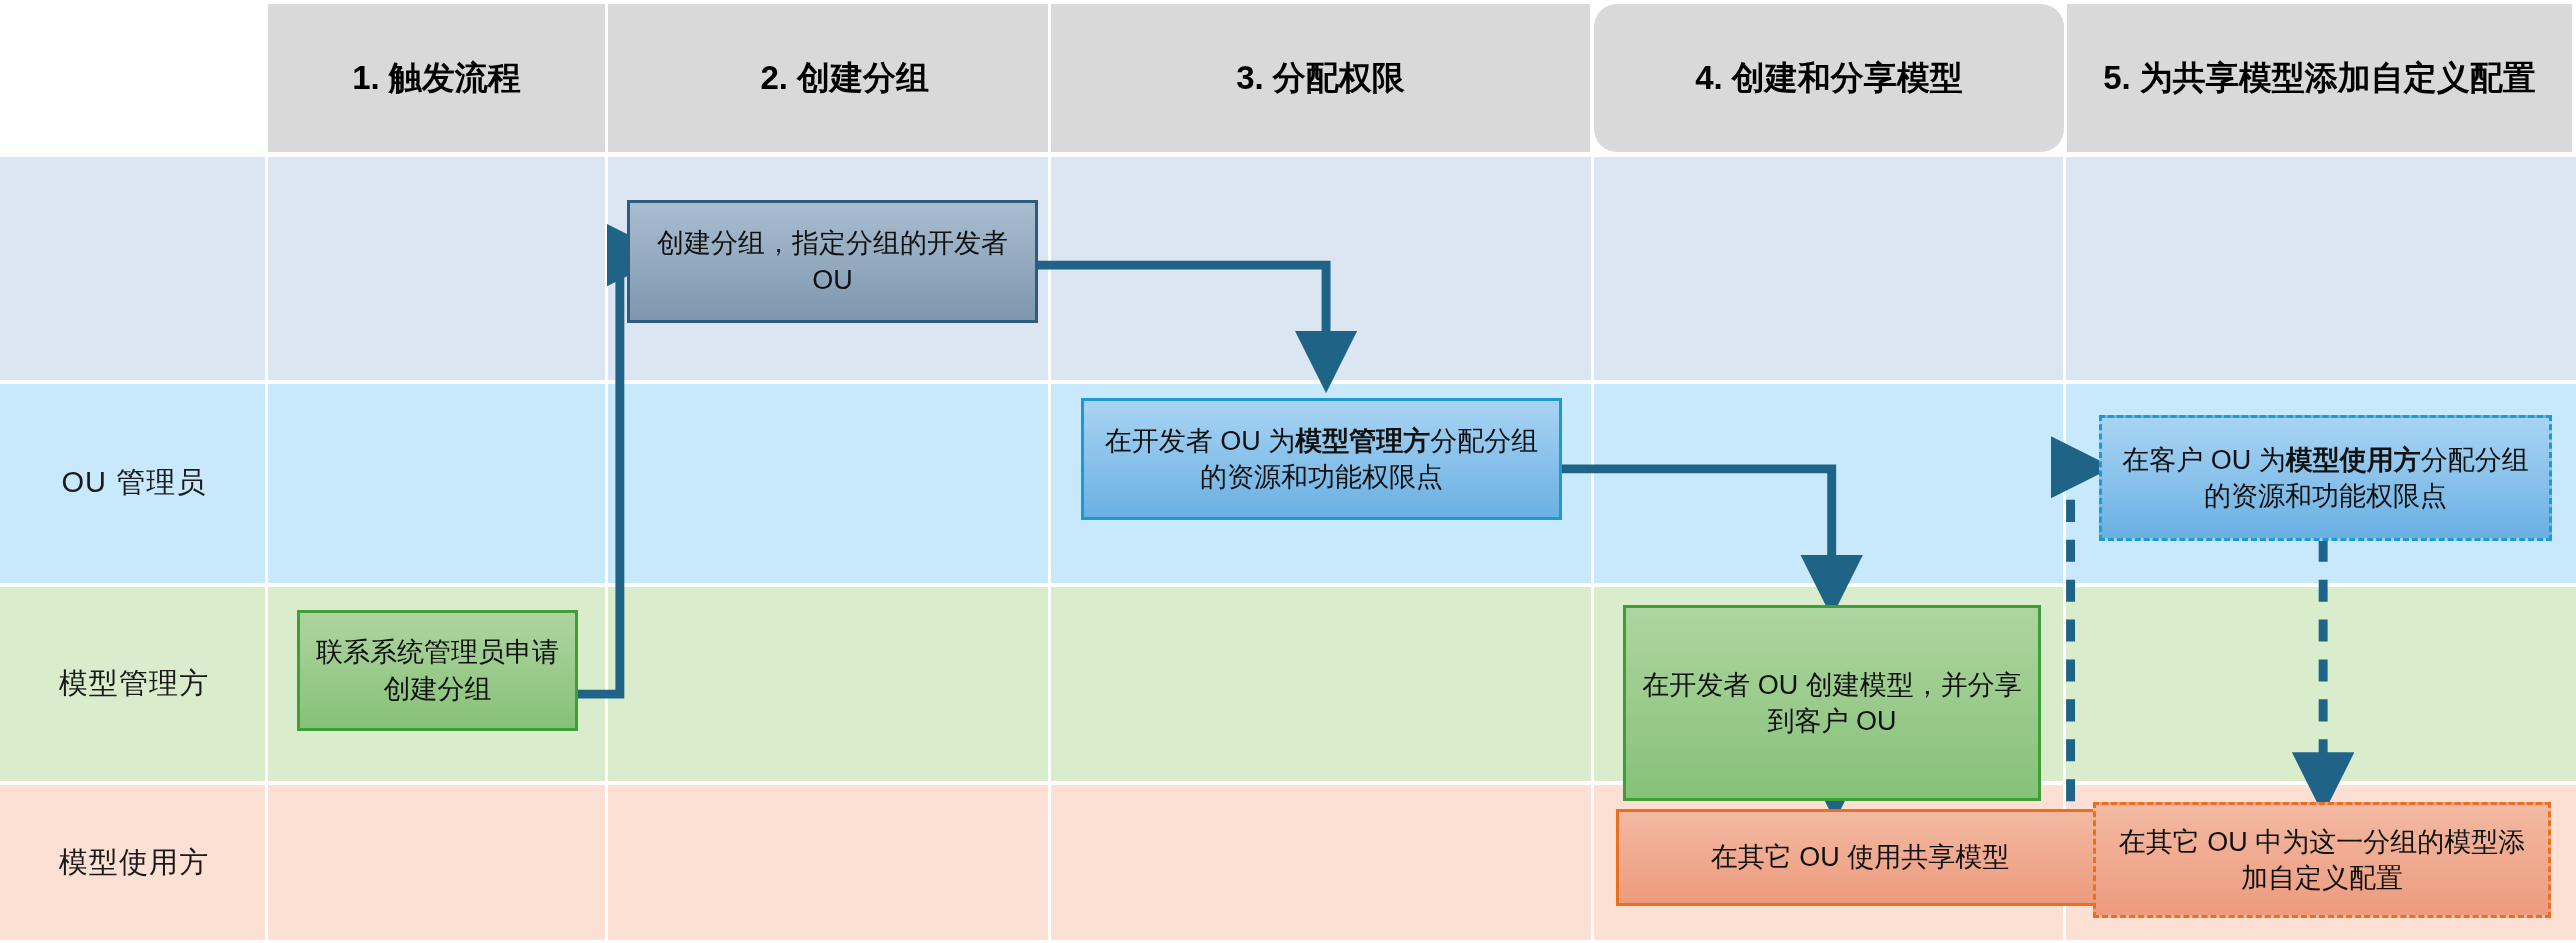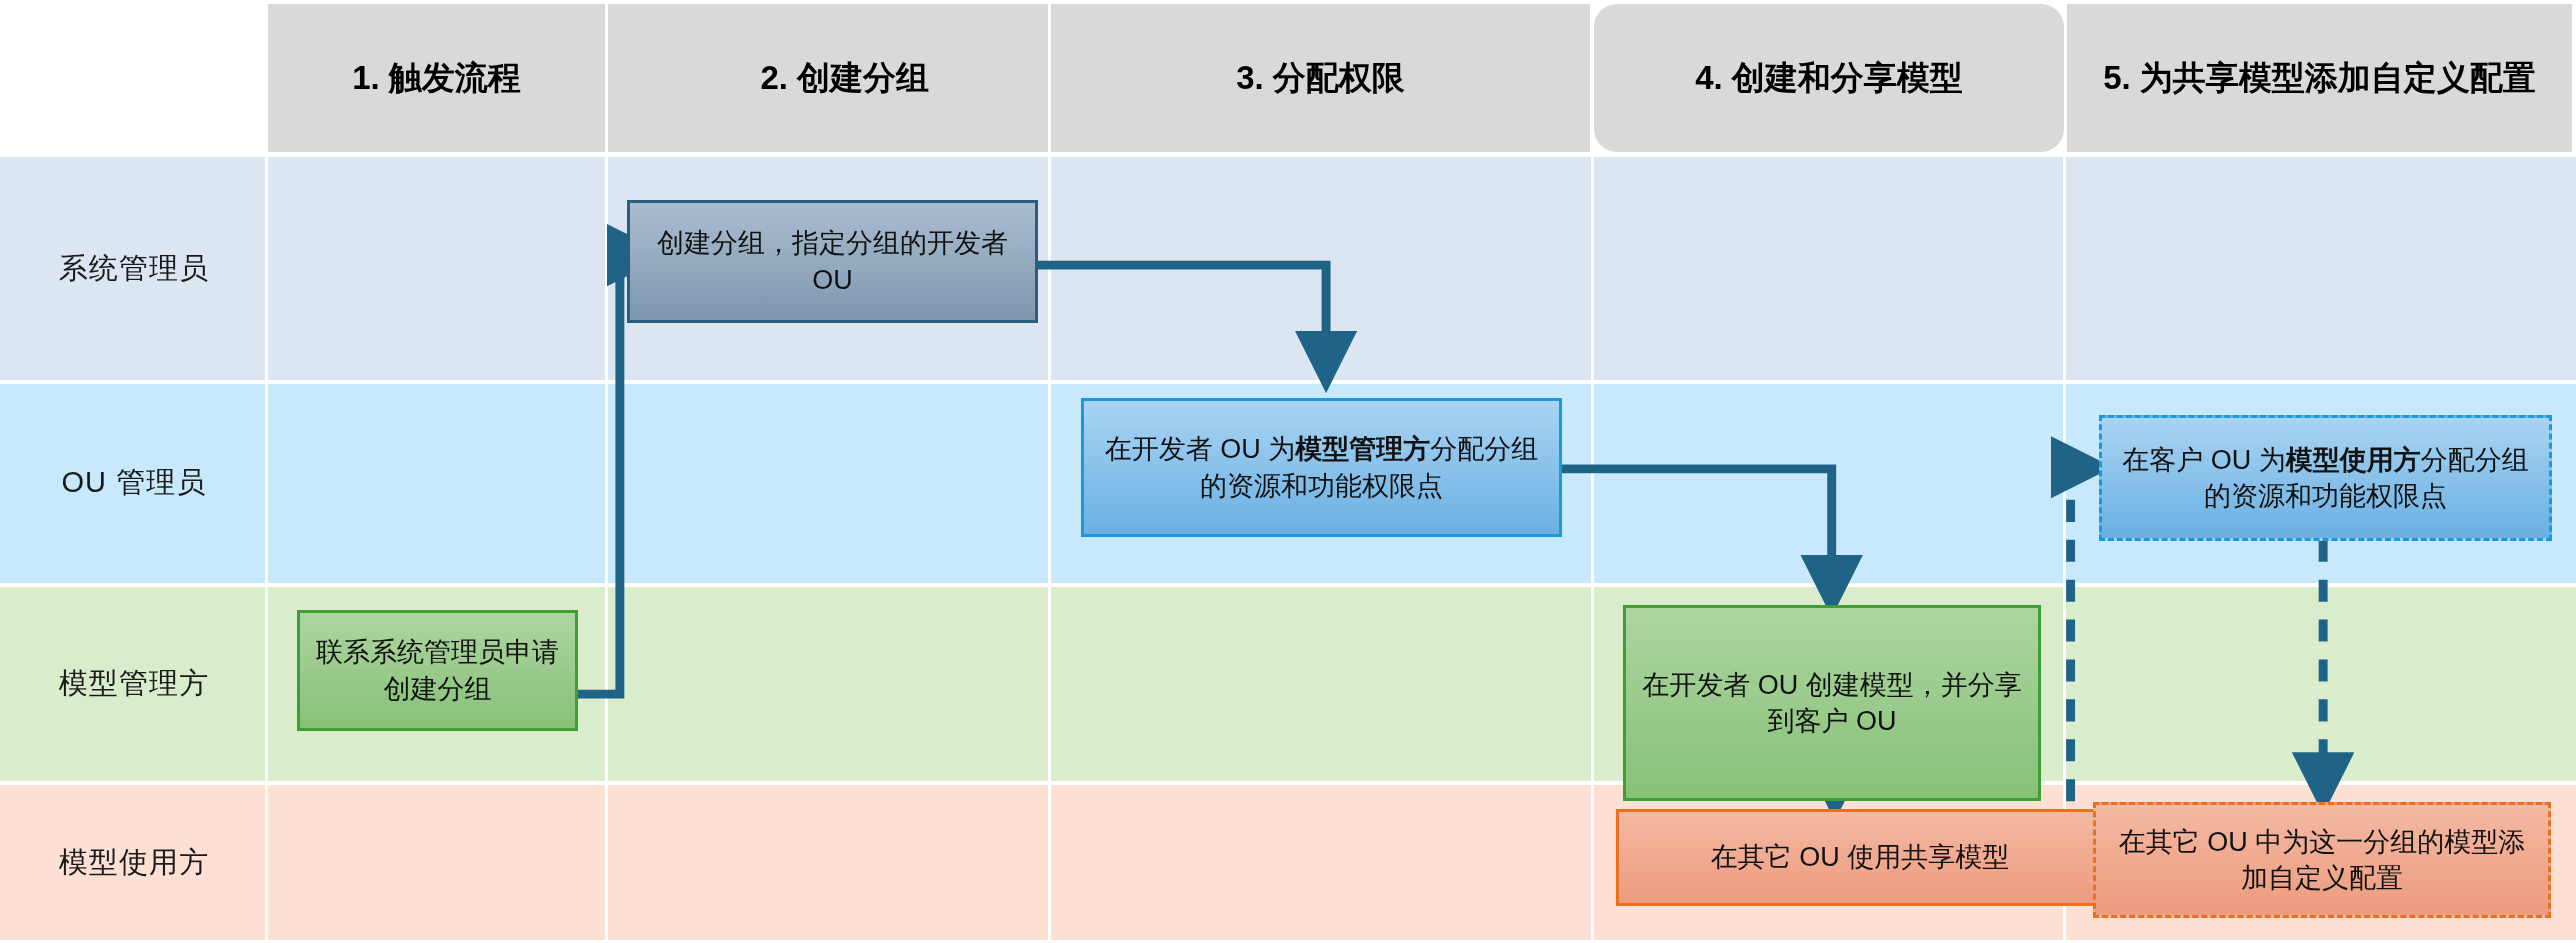--- a/index.html
+++ b/index.html
@@ -94,23 +94,20 @@
   </div>
   <div class="hdr-cell" style="left:2067px; top:4.2px; width:505px; height:148px;">
     <span>5. 为共享模型添加自定义配置</span>
   </div>
 
   <div class="lane" style="top:157px; height:224px; background:#dce6f2;"></div>
   <div class="lane" style="top:383px; height:200px; background:#c8e8fb;"></div>
   <div class="lane" style="top:586px; height:195px; background:#d9edcd;"></div>
   <div class="lane" style="top:785px; height:155px; background:#fbe0d3;"></div>
 
-  <div class="lane-label" style="top:157px; height:224px;">
-    <span>系统管理员</span>
-  </div>
   <div class="lane-label" style="top:383px; height:200px;">
     <span>OU 管理员</span>
   </div>
   <div class="lane-label" style="top:586px; height:195px;">
     <span>模型管理方</span>
   </div>
   <div class="lane-label" style="top:785px; height:155px;">
     <span>模型使用方</span>
   </div>
 
@@ -145,21 +142,21 @@
   </svg>
 
   <div class="pbox box-green" style="left:297px; top:610px; width:281px; height:121px;">
     <span>联系系统管理员申请创建分组</span>
   </div>
 
   <div class="pbox box-grey" style="left:627px; top:200px; width:411px; height:123px;">
     <span>创建分组，指定分组的开发者 OU</span>
   </div>
 
-  <div class="pbox box-blue" style="left:1081px; top:398px; width:481px; height:139px;">
+  <div class="pbox box-blue" style="left:1081px; top:398px; width:481px; height:122px;">
     <span>
       <span>在开发者 OU 为</span><b>模型管理方</b><span>分配分组的资源和功能权限点</span>
     </span>
   </div>
 
   <div class="pbox box-green" style="left:1623px; top:605px; width:418px; height:196px;">
     <span>在开发者 OU 创建模型，并分享到客户 OU</span>
   </div>
 
   <div class="pbox box-orange" style="left:1616px; top:809px; width:488px; height:97px;">

